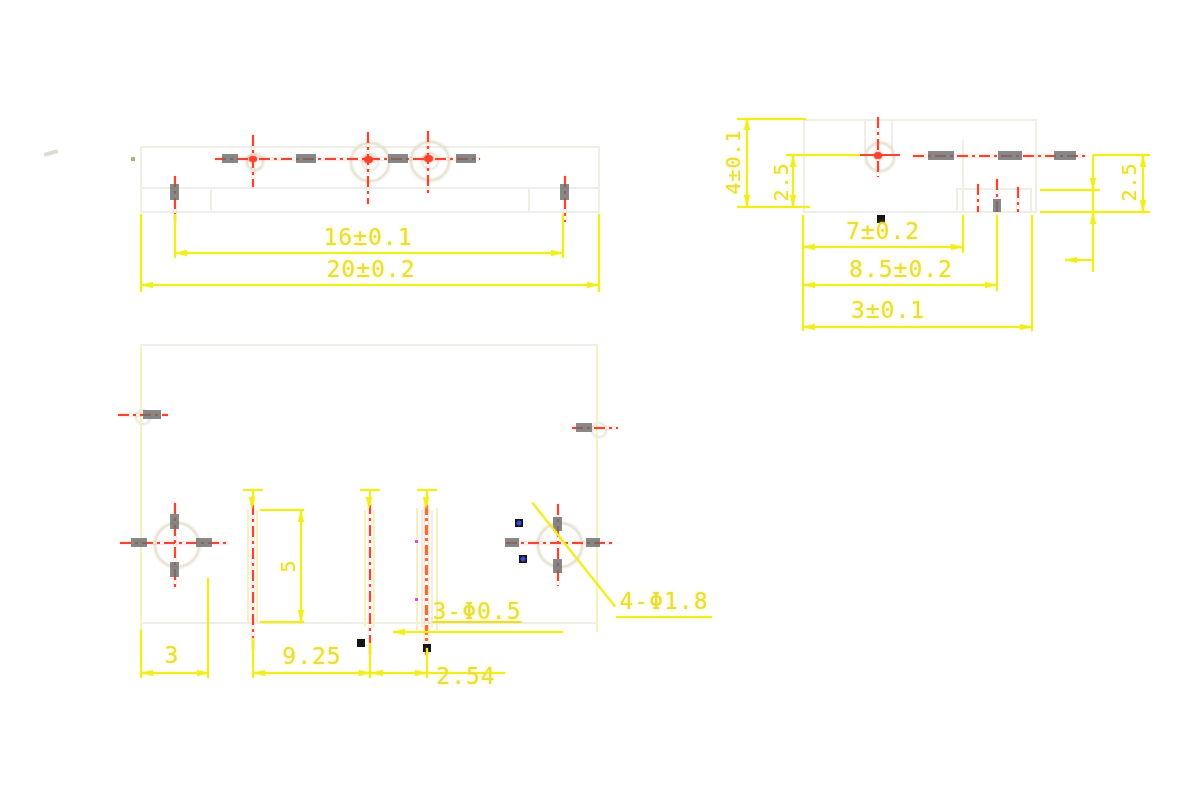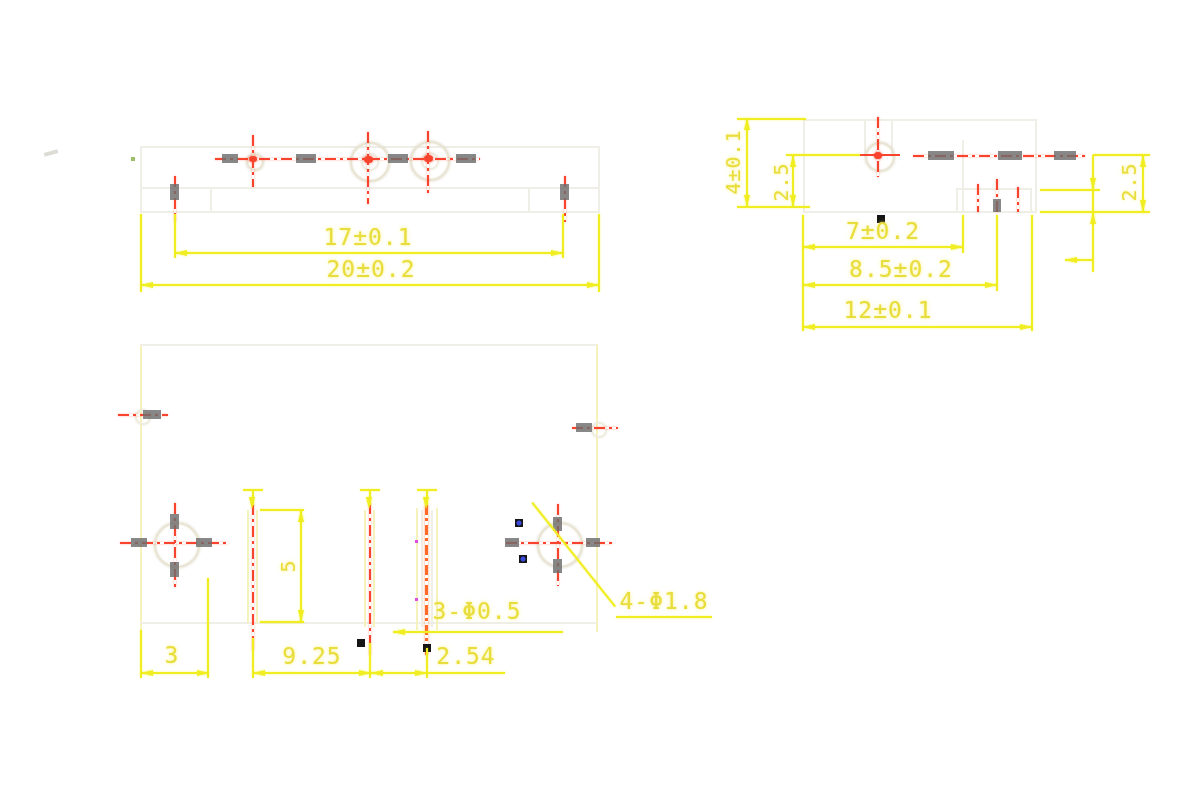--- a/index.html
+++ b/index.html
@@ -81,21 +81,21 @@
     <div class="rdv" style="left:174px;top:176px;height:46px;"></div>
     <div class="gb" style="left:170px;top:184px;width:9px;height:16px;"></div>
     <div class="rdv" style="left:564px;top:176px;height:46px;"></div>
     <div class="gb" style="left:560px;top:184px;width:9px;height:16px;"></div>
 
     <div class="vl" style="left:174px;top:214px;height:44px;"></div>
     <div class="vl" style="left:562px;top:214px;height:44px;"></div>
     <div class="hl" style="left:175px;top:252px;width:389px;"></div>
     <div class="ar ar-l" style="left:175px;top:250px;"></div>
     <div class="ar ar-r" style="left:551px;top:250px;"></div>
-    <div class="t ctr" style="left:368px;top:237px;">17±0.1</div>
+    <div class="t ctr" style="left:368px;top:237px;">16±0.1</div>
 
     <div class="vl" style="left:140px;top:214px;height:78px;"></div>
     <div class="vl" style="left:598px;top:214px;height:78px;"></div>
     <div class="hl" style="left:141px;top:284px;width:458px;"></div>
     <div class="ar ar-l" style="left:141px;top:282px;"></div>
     <div class="ar ar-r" style="left:587px;top:282px;"></div>
     <div class="t ctr" style="left:371px;top:269px;">20±0.2</div>
   </div>
 
   <div class="view">
@@ -147,21 +147,21 @@
     <div class="ar ar-l" style="left:803px;top:244px;"></div>
     <div class="ar ar-r" style="left:951px;top:244px;"></div>
     <div class="t ctr" style="left:883px;top:231px;">7±0.2</div>
     <div class="hl" style="left:803px;top:284px;width:194px;"></div>
     <div class="ar ar-l" style="left:803px;top:282px;"></div>
     <div class="ar ar-r" style="left:985px;top:282px;"></div>
     <div class="t ctr" style="left:901px;top:269px;">8.5±0.2</div>
     <div class="hl" style="left:803px;top:326px;width:229px;"></div>
     <div class="ar ar-l" style="left:803px;top:324px;"></div>
     <div class="ar ar-r" style="left:1020px;top:324px;"></div>
-    <div class="t ctr" style="left:888px;top:310px;">12±0.1</div>
+    <div class="t ctr" style="left:888px;top:310px;">3±0.1</div>
 
     <div class="hl" style="left:1040px;top:189px;width:60px;"></div>
     <div class="hl" style="left:1040px;top:211px;width:110px;"></div>
     <div class="hl" style="left:1093px;top:154px;width:57px;"></div>
     <div class="vl" style="left:1092px;top:155px;height:117px;"></div>
     <div class="ar ar-d" style="left:1090px;top:178px;"></div>
     <div class="ar ar-u" style="left:1090px;top:212px;"></div>
     <div class="vl" style="left:1142px;top:155px;height:57px;"></div>
     <div class="ar ar-u" style="left:1140px;top:155px;"></div>
     <div class="ar ar-d" style="left:1140px;top:200px;"></div>
@@ -234,34 +234,34 @@
     <div class="hl" style="left:417px;top:489px;width:20px;"></div>
     <div class="vl" style="left:426px;top:491px;height:14px;"></div>
     <div class="ar ar-d" style="left:423px;top:497px;"></div>
     <div class="mag" style="left:415px;top:540px;"></div>
     <div class="mag" style="left:415px;top:598px;"></div>
     <div class="grip" style="left:357px;top:639px;"></div>
     <div class="grip" style="left:423px;top:644px;"></div>
 
     <div class="hl" style="left:393px;top:631px;width:170px;"></div>
     <div class="ar ar-l" style="left:393px;top:629px;"></div>
-    <div class="t ctr" style="left:477px;top:611px;">3-Φ0.5</div>
+    <div class="t ctr" style="left:477px;top:611px;text-decoration:underline;">3-Φ0.5</div>
 
     <div class="vl" style="left:207px;top:578px;height:100px;"></div>
     <div class="vl" style="left:140px;top:630px;height:48px;"></div>
     <div class="vl" style="left:252px;top:638px;height:40px;"></div>
     <div class="vl" style="left:369px;top:643px;height:35px;"></div>
     <div class="vl" style="left:426px;top:648px;height:30px;"></div>
     <div class="hl" style="left:141px;top:672px;width:68px;"></div>
     <div class="ar ar-l" style="left:141px;top:670px;"></div>
     <div class="ar ar-r" style="left:197px;top:670px;"></div>
     <div class="t ctr" style="left:172px;top:655px;">3</div>
     <div class="hl" style="left:253px;top:672px;width:118px;"></div>
     <div class="ar ar-l" style="left:253px;top:670px;"></div>
     <div class="ar ar-r" style="left:359px;top:670px;"></div>
     <div class="t ctr" style="left:312px;top:656px;">9.25</div>
     <div class="hl" style="left:371px;top:672px;width:134px;"></div>
     <div class="ar ar-l" style="left:371px;top:670px;"></div>
     <div class="ar ar-r" style="left:415px;top:670px;"></div>
-    <div class="t ctr" style="left:466px;top:656px;">2.54</div>
+    <div class="t ctr" style="left:466px;top:676px;">2.54</div>
   </div>
 
 </div>
 
 </body></html>

